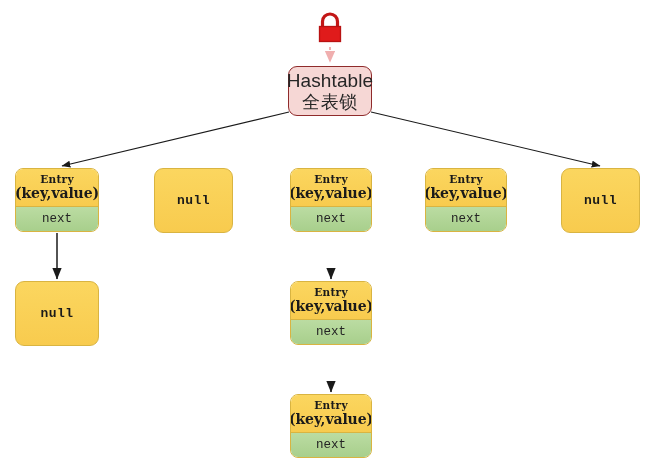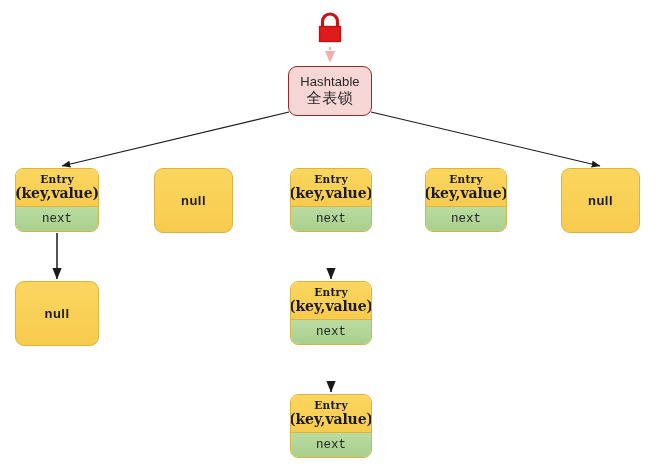--- a/index.html
+++ b/index.html
@@ -43,26 +43,26 @@
     background: #F6D7D5;
     display: flex;
     flex-direction: column;
     align-items: center;
     justify-content: center;
     color: #262626;
     line-height: 1.12;
   }
   .root-line {
     font-family: "Liberation Sans", sans-serif;
-    font-size: 13px;
+    font-size: 19px;
     letter-spacing: .1px;
     white-space: nowrap;
   }
   .root-line.cjk {
-    font-size: 15px;
+    font-size: 18px;
     letter-spacing: .6px;
   }
 
   
   .entry-node {
     border-radius: 8px;
     overflow: hidden;
     border: 1px solid #D9B441;
     box-sizing: border-box;
     display: flex;
@@ -102,21 +102,21 @@
   }
 
   
   .null-node {
     border-radius: 9px;
     border: 1px solid #D9B441;
     background: linear-gradient(180deg, #FBD65F 0%, #F8CB4E 100%);
     display: flex;
     align-items: center;
     justify-content: center;
-    font-family: Liberation Sans, sans-serif;
+    font-family: Liberation Mono, monospace;
     font-weight: bold;
     font-size: 13px;
     letter-spacing: .5px;
     color: #1a1a1a;
   }
 
   
   .lock-icon {
     position: absolute;
     width: 34px;

